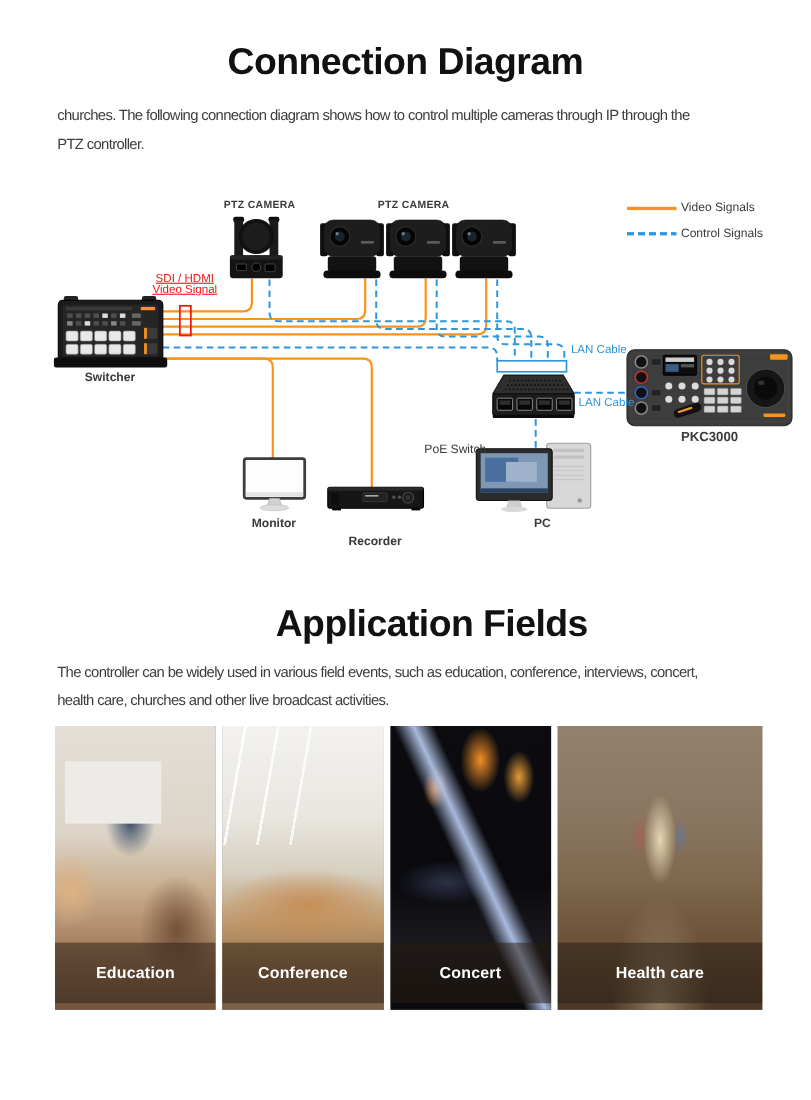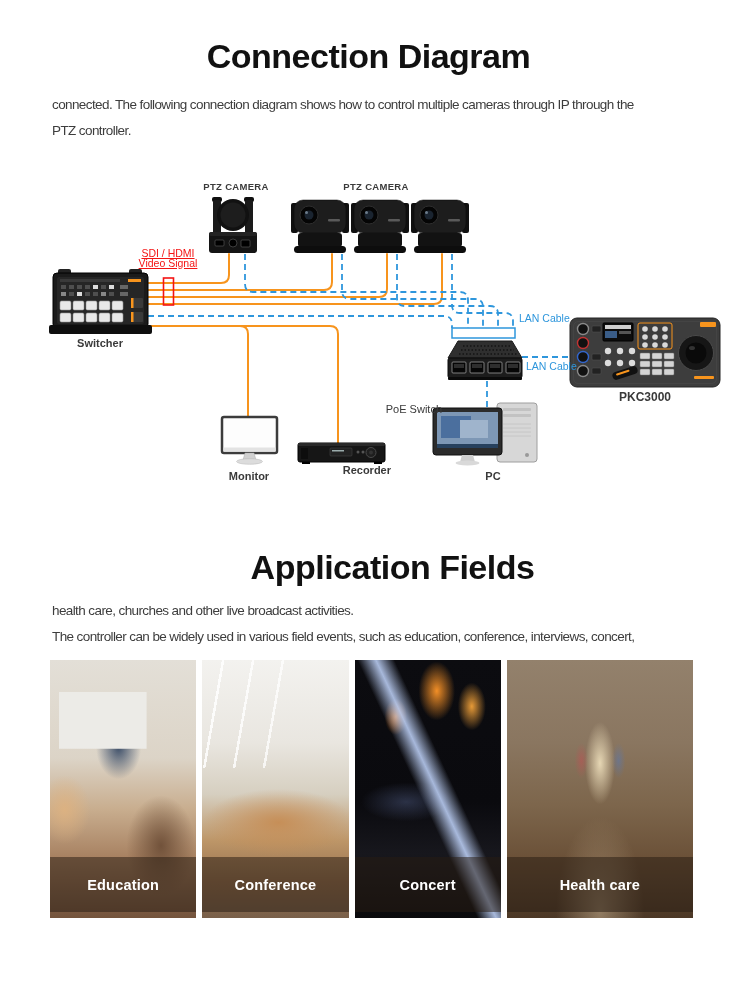--- a/index.html
+++ b/index.html
@@ -58,24 +58,34 @@
     background-repeat:no-repeat;padding-left:40px;}
 </style>
 </head>
 <body>
 
 <div class="page">
 
   <div class="sec-title" style="top:36px;">Connection Diagram</div>
 
   <div class="para" style="top:92px;">
-    <div>connected. The following connection diagram shows how to control multiple cameras through IP through the</div>
+    <div>churches. The following connection diagram shows how to control multiple cameras through IP through the</div>
     <div>PTZ controller.</div>
   </div>
 
+  <div class="legend">
+    <div class="legend-row">
+      <div class="sw solid"></div>
+      <span>Video Signals</span>
+    </div>
+    <div class="legend-row">
+      <div class="sw dashed"></div>
+      <span>Control Signals</span>
+    </div>
+  </div>
 
   <svg class="diagram" width="737" height="330" viewBox="0 0 737 330">
 
     <g stroke="#f7941d" stroke-width="2" fill="none" stroke-linecap="round">
       <path d="M148 113 H221 Q229 113 229 105 V84"></path>
       <path d="M148 120 H324 Q332 120 332 112 V84"></path>
       <path d="M148 127 H379 Q387 127 387 119 V84"></path>
       <path d="M148 134 H434 Q442 134 442 126 V84"></path>
       <path d="M148 156 H240 Q248 156 248 164 V247"></path>
       <path d="M148 156 H330 Q338 156 338 164 V273"></path>
@@ -306,28 +316,28 @@
   <div class="dlabel center red" style="left:118px;top:249px;width:100px;">
     <div>SDI / HDMI</div>
     <div>Video Signal</div>
   </div>
   <div class="dlabel center" style="left:50px;top:337px;width:100px;">Switcher</div>
   <div class="dlabel right" style="left:342px;top:355px;width:100px;">PoE Switch</div>
   <div class="dlabel blue" style="left:519px;top:312px;">LAN Cable</div>
   <div class="dlabel blue" style="left:526px;top:360px;">LAN Cable</div>
   <div class="dlabel center" style="left:595px;top:390px;width:100px;font-size:12px;">PKC3000</div>
   <div class="dlabel center" style="left:199px;top:470px;width:100px;">Monitor</div>
-  <div class="dlabel center" style="left:291px;top:464px;width:100px;text-align:right;">Recorder</div>
+  <div class="dlabel center" style="left:291px;top:486px;width:100px;">Recorder</div>
   <div class="dlabel center" style="left:443px;top:470px;width:100px;">PC</div>
 
   <div class="sec-title" style="top:547px;padding-left:24px;">Application Fields</div>
 
   <div class="para" style="top:598px;">
+    <div>The controller can be widely used in various field events, such as education, conference, interviews, concert,</div>
     <div>health care, churches and other live broadcast activities.</div>
-    <div>The controller can be widely used in various field events, such as education, conference, interviews, concert,</div>
   </div>
 
   <div class="cards">
     <div class="card edu">
       <div class="overlay">
         <span>Education</span>
       </div>
     </div>
     <div class="card conf">
       <div class="overlay">

